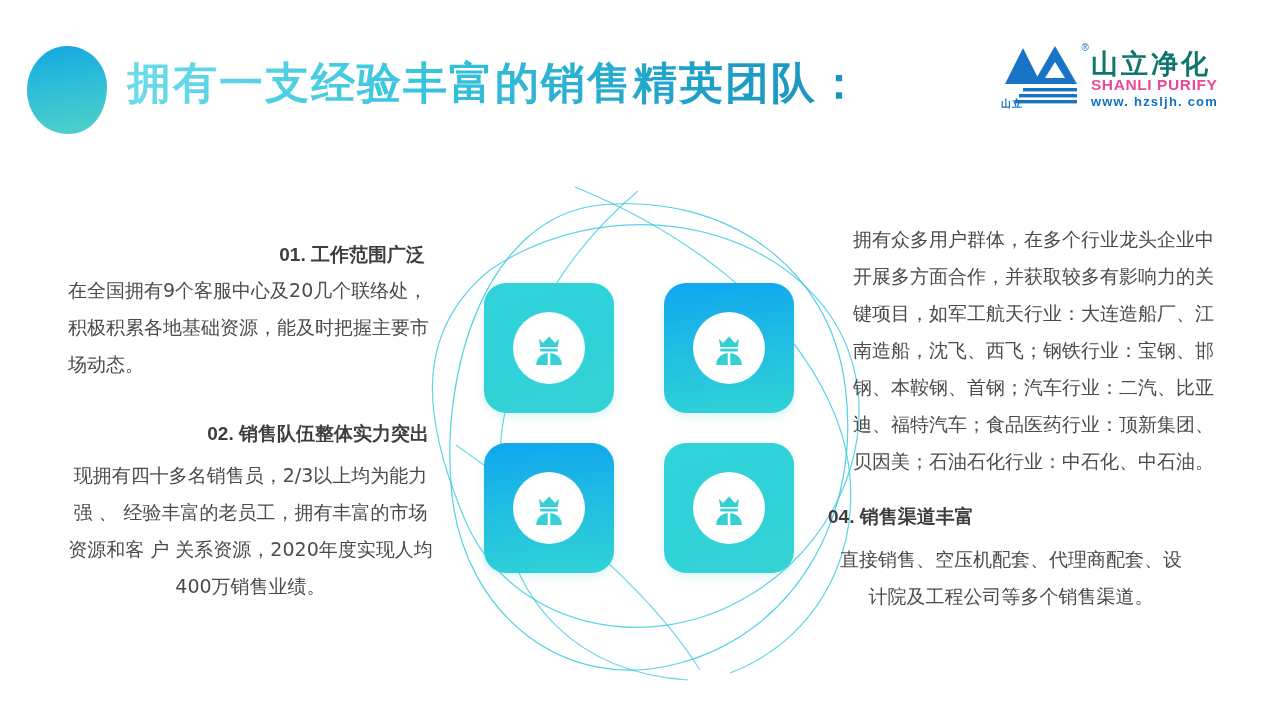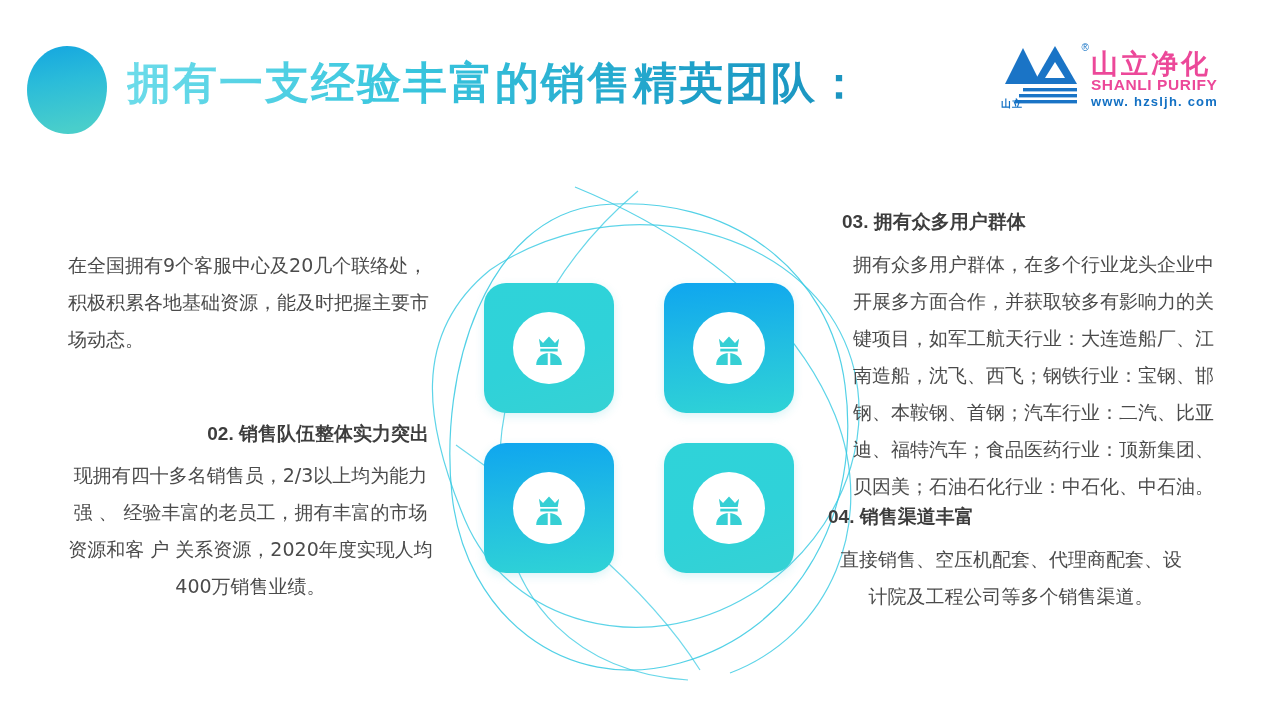--- a/index.html
+++ b/index.html
@@ -68,21 +68,21 @@
     bottom: -1px;
     font-size: 10px;
     color: #1371c4;
     font-weight: 700;
     letter-spacing: 1px;
   }
   .logo-text { display: flex; flex-direction: column; line-height: 1; padding-bottom: 2px; }
   .logo-cn {
     font-size: 27px;
     font-weight: 700;
-    color: #ec4899;
+    color: #0f766e;
     letter-spacing: 3px;
     font-family: "DejaVu Sans", sans-serif;
   }
   .logo-en {
     font-size: 15.5px;
     font-weight: 700;
     color: #ec4899;
     letter-spacing: 0.6px;
   }
   .logo-url {
@@ -265,36 +265,36 @@
           <rect x="14.5" y="24.8" width="19" height="3" fill="#36cfd4"></rect>
           <path d="M24 29.5 C32.2 29.5 38 35.2 38 42.5 L10 42.5 C10 35.2 15.8 29.5 24 29.5 Z" fill="#36cfd4"></path>
           <rect x="22.6" y="29.6" width="2.8" height="13" fill="#ffffff"></rect>
         </svg>
       </div>
     </div>
 
   </div>
 
   <div class="block block-1">
+    <div class="block-heading">
+      <span class="num">01.</span>
+      <span>工作范围广泛</span>
+    </div>
     <div class="block-body">在全国拥有9个客服中心及20几个联络处，积极积累各地基础资源，能及时把握主要市场动态。</div>
   </div>
 
   <div class="block block-2">
     <div class="block-heading">
       <span class="num">02.</span>
       <span>销售队伍整体实力突出</span>
     </div>
     <div class="block-body">现拥有四十多名销售员，2/3以上均为能力强 、 经验丰富的老员工，拥有丰富的市场资源和客 户 关系资源，2020年度实现人均400万销售业绩。</div>
   </div>
 
   <div class="block block-3">
-    <div class="block-heading">
-      <span class="num">03.</span>
-      <span>拥有众多用户群体</span>
-    </div>
     <div class="block-body">拥有众多用户群体，在多个行业龙头企业中开展多方面合作，并获取较多有影响力的关键项目，如军工航天行业：大连造船厂、江南造船，沈飞、西飞；钢铁行业：宝钢、邯钢、本鞍钢、首钢；汽车行业：二汽、比亚迪、福特汽车；食品医药行业：顶新集团、贝因美；石油石化行业：中石化、中石油。</div>
   </div>
 
   <div class="block block-4">
     <div class="block-heading">
       <span class="num">04.</span>
       <span>销售渠道丰富</span>
     </div>
     <div class="block-body">直接销售、空压机配套、代理商配套、设计院及工程公司等多个销售渠道。</div>
   </div>

